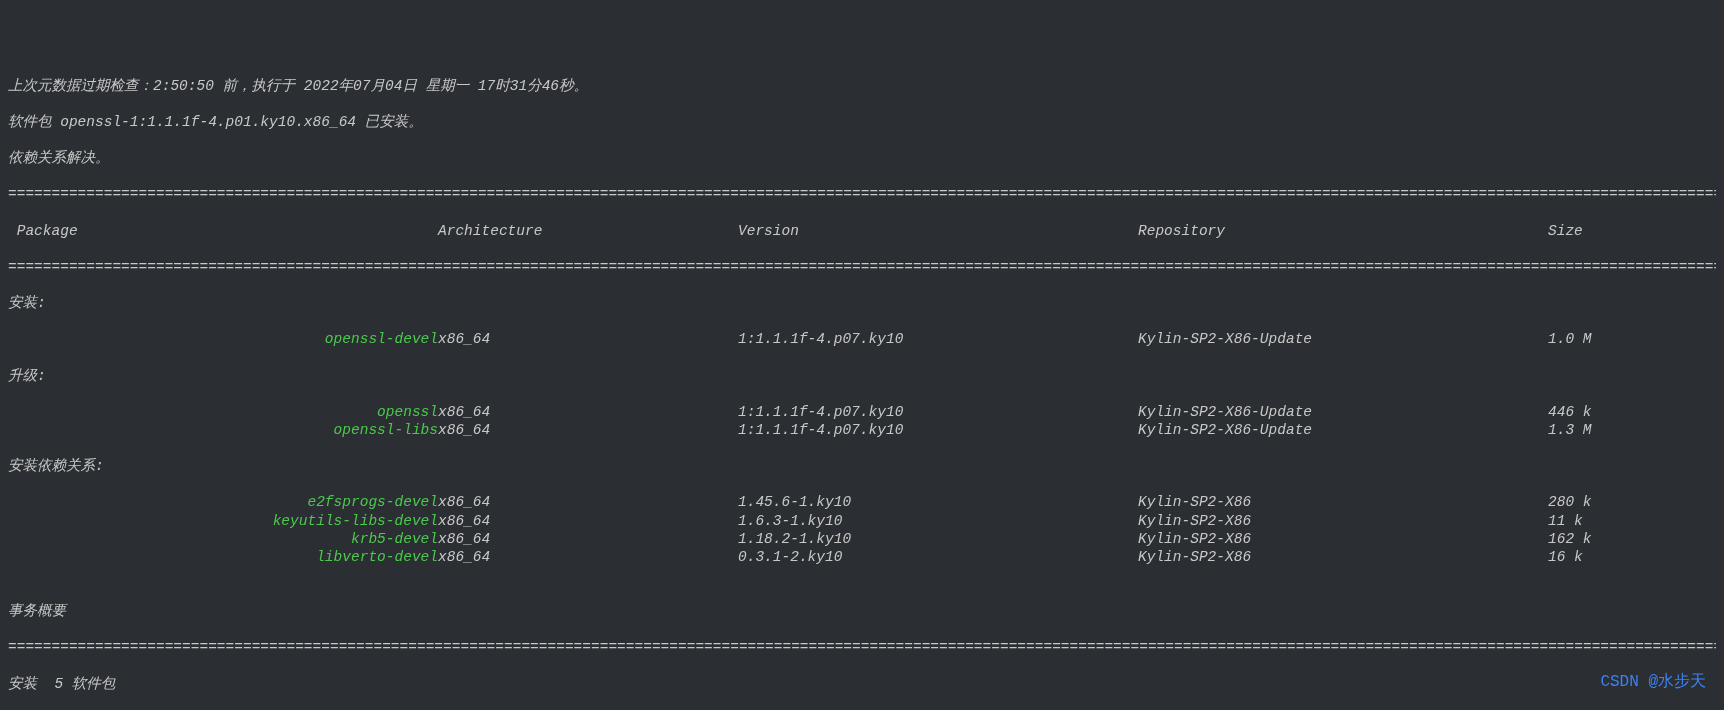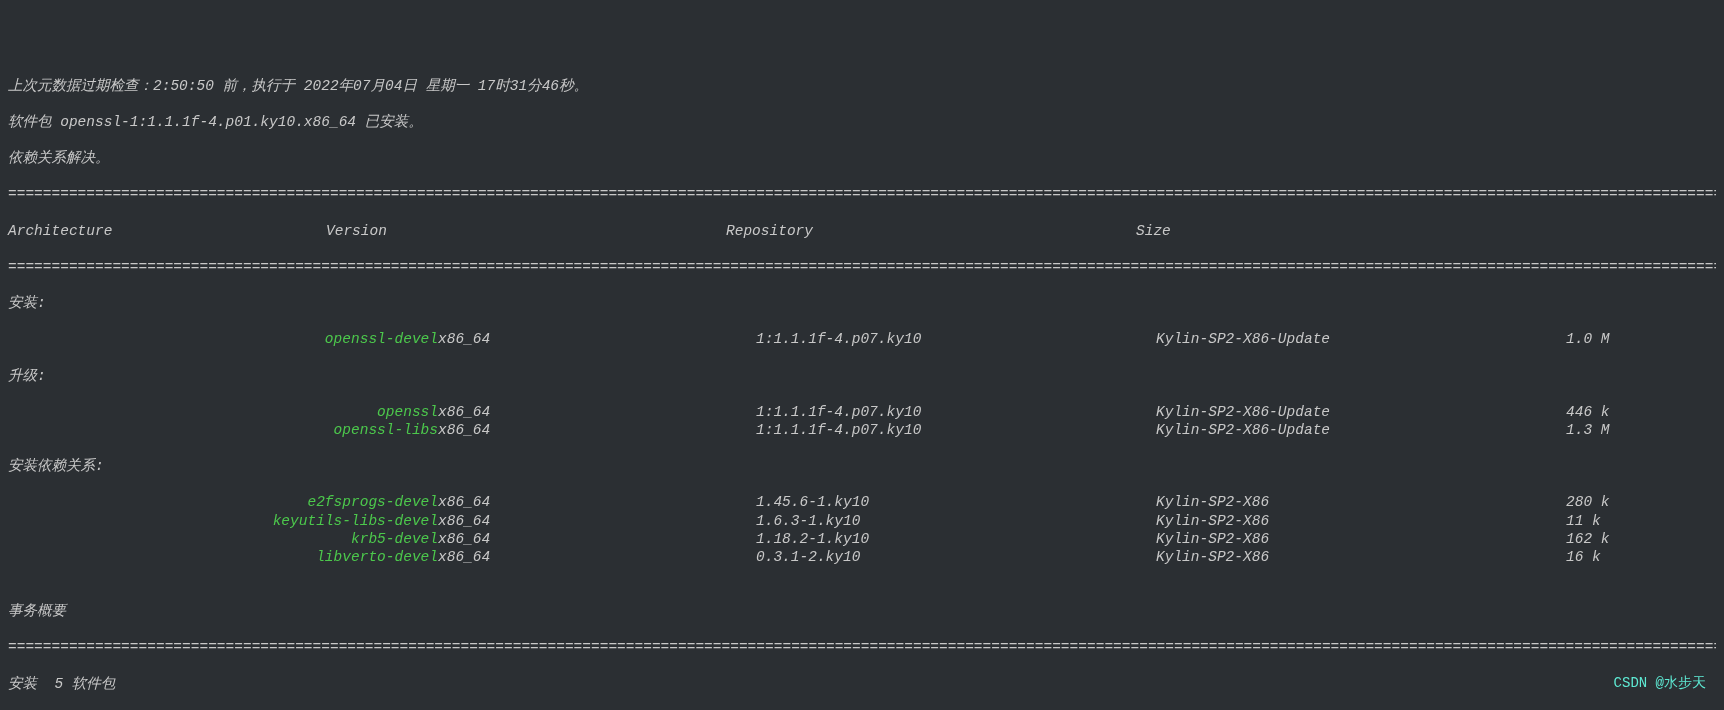--- a/index.html
+++ b/index.html
@@ -15,43 +15,44 @@
     overflow: hidden;
   }
   .hr {
     color: #c8c8c8;
     overflow: hidden;
     white-space: nowrap;
   }
   .row { display: flex; }
   .c-pkg  { width: 430px; }
   .c-arch { width: 300px; font-family: Liberation Mono, monospace; }
-  .c-ver  { width: 400px; margin-left: 18px; }
+  .c-ver  { width: 400px; }
   .c-repo { width: 410px; font-family: Liberation Mono, monospace; }
   .c-size { flex: 1; text-align: left; padding-right: 8px; }
   .green { color: #4cc84c; font-weight: 500; text-align: right; }
   .watermark {
     position: fixed;
     bottom: 18px;
     right: 18px;
-    color: #5eead4;
-    font-size: 14px;
+    color: #3b82f6;
+    font-size: 16px;
     font-style: normal;
   }
 </style>
 </head>
 <body>
 
 
 
 <div>上次元数据过期检查：2:50:50 前，执行于 2022年07月04日 星期一 17时31分46秒。</div>
 <div>软件包 openssl-1:1.1.1f-4.p01.ky10.x86_64 已安装。</div>
 <div>依赖关系解决。</div>
 <div class="hr">================================================================================================================================================================================================================================================</div>
 <div class="row">
+  <span class="c-pkg"> Package</span>
   <span class="c-arch">Architecture</span>
   <span class="c-ver">Version</span>
   <span class="c-repo">Repository</span>
   <span class="c-size">Size</span>
 </div>
 <div class="hr">================================================================================================================================================================================================================================================</div>
 <div>安装:</div>
 <div id="install-rows"><div class="row"><span class="c-pkg green"> openssl-devel</span><span class="c-arch">x86_64</span><span class="c-ver">1:1.1.1f-4.p07.ky10</span><span class="c-repo">Kylin-SP2-X86-Update</span><span class="c-size">1.0 M</span></div></div>
 <div>升级:</div>
 <div id="upgrade-rows"><div class="row"><span class="c-pkg green"> openssl</span><span class="c-arch">x86_64</span><span class="c-ver">1:1.1.1f-4.p07.ky10</span><span class="c-repo">Kylin-SP2-X86-Update</span><span class="c-size">446 k</span></div><div class="row"><span class="c-pkg green"> openssl-libs</span><span class="c-arch">x86_64</span><span class="c-ver">1:1.1.1f-4.p07.ky10</span><span class="c-repo">Kylin-SP2-X86-Update</span><span class="c-size">1.3 M</span></div></div>

